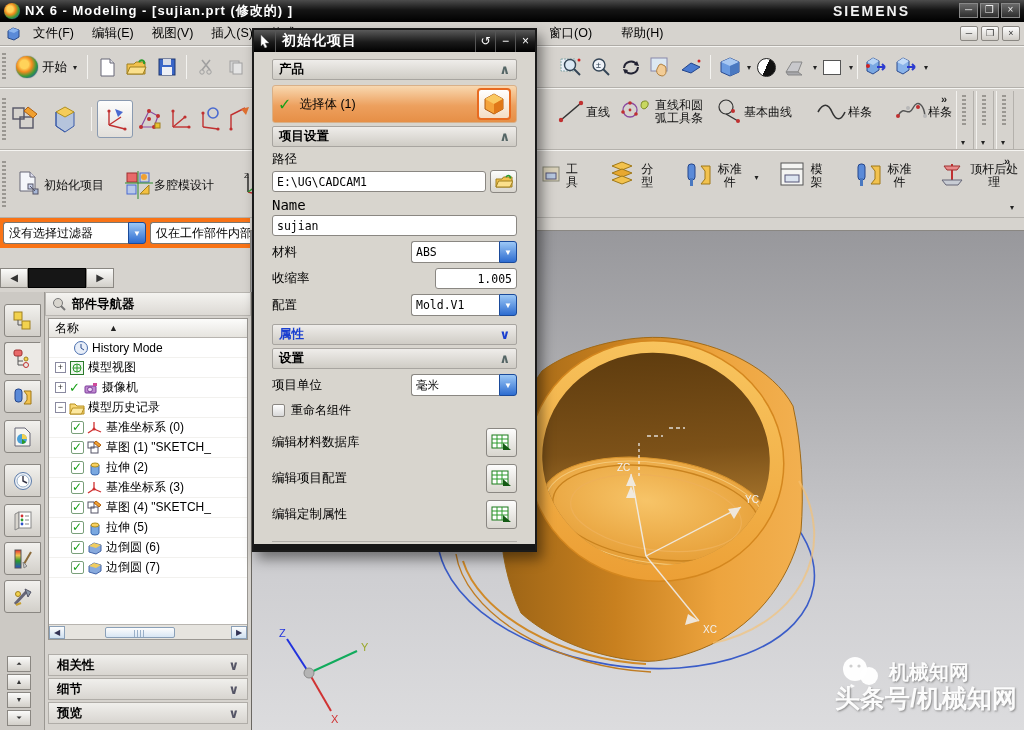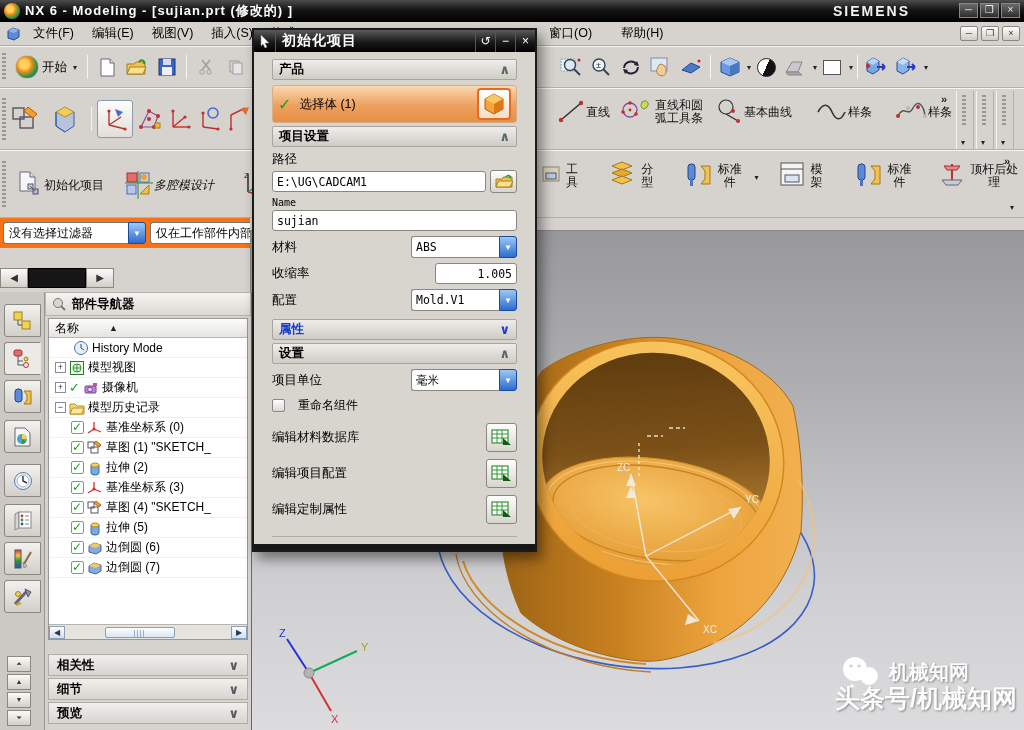--- a/index.html
+++ b/index.html
@@ -416,21 +416,21 @@
         <svg width="30" height="30">
             <path d="M6 2h10l5 5v14H6z" fill="#f4f6fa" stroke="#667"></path>
             <path d="M16 2v5h5" fill="#dde" stroke="#667"></path>
             <rect x="14" y="14" width="5" height="5" fill="#c8d0e8" stroke="#556"></rect>
             <rect x="19" y="19" width="5" height="5" fill="#a8b8d8" stroke="#556"></rect>
             <path d="M16 16l5 5" stroke="#556"></path>
           </svg>
       </span>
       <span>初始化项目</span>
     </span>
-    <span class="bigbtn" style="margin-left:12px;font-style:italic;">
+    <span class="bigbtn" style="margin-left:12px;">
       <span class="bic">
         <svg width="30" height="30">
             <rect x="3" y="3" width="10" height="9" fill="#e86a6a" stroke="#a03030"></rect>
             <rect x="16" y="3" width="9" height="9" fill="none" stroke="#4a6ad0"></rect>
             <circle cx="20" cy="7" r="3" fill="#f0a030"></circle>
             <rect x="3" y="15" width="9" height="9" fill="#b8c8e8" stroke="#4a6ad0"></rect>
             <path d="M16 24l9-9v9z" fill="#f4c040" stroke="#a08020"></path>
             <path d="M14 1v28M1 13h28" stroke="#2a8a2a" stroke-width="1"></path>
           </svg>
       </span>
@@ -906,21 +906,21 @@
         <span class="fld" style="flex:1;">E:\UG\CADCAM1</span>
         <span style="width:27px;height:23px;background:linear-gradient(#fdfdfc,#d8d5ce);border:1px solid #8a8782;border-radius:3px;display:flex;align-items:center;justify-content:center;">
           <svg width="18" height="15">
               <path d="M1 5h6l1.5-2H17v10H1z" fill="#f2c24e" stroke="#a08020"></path>
               <path d="M1 13l2.5-6H18l-3 6z" fill="#fbe08c" stroke="#a08020"></path>
               <path d="M11 3c2-2.5 5-1.5 4 1.5" fill="none" stroke="#2a9a2a" stroke-width="1.6"></path>
             </svg>
         </span>
       </div>
 
-      <div class="lab" style="font-family:'DejaVu Sans Mono',monospace;font-size:10px;">Name</div>
+      <div class="lab" style="font-family:'DejaVu Sans Mono',monospace;font-size:14px;">Name</div>
       <div class="fld">sujian</div>
 
       <div class="rowlc">
         <span class="l">材料</span>
         <span class="drop">
           <span class="fld">ABS</span>
           <span class="dab">▼</span>
         </span>
       </div>
 
@@ -948,21 +948,21 @@
       </div>
 
       <div class="rowlc">
         <span class="l">项目单位</span>
         <span class="drop">
           <span class="fld">毫米</span>
           <span class="dab">▼</span>
         </span>
       </div>
 
-      <div class="flex" style="margin-top:6px;gap:13px;font-family:Liberation Serif, serif;">
+      <div class="flex" style="margin-top:6px;gap:6px;font-family:Liberation Serif, serif;">
         <span class="cbx"></span>
         <span>重命名组件</span>
       </div>
 
       <div class="rowlc" style="margin-top:9px;">
         <span class="l">编辑材料数据库</span>
         <span class="sheetbtn">
           <svg width="21" height="19">
               <rect x="1" y="2" width="16" height="13" fill="#fff" stroke="#1a7a1a"></rect>
               <path d="M1 6h16M1 10h16M6 2v13M11 2v13" stroke="#2a9a2a"></path>

